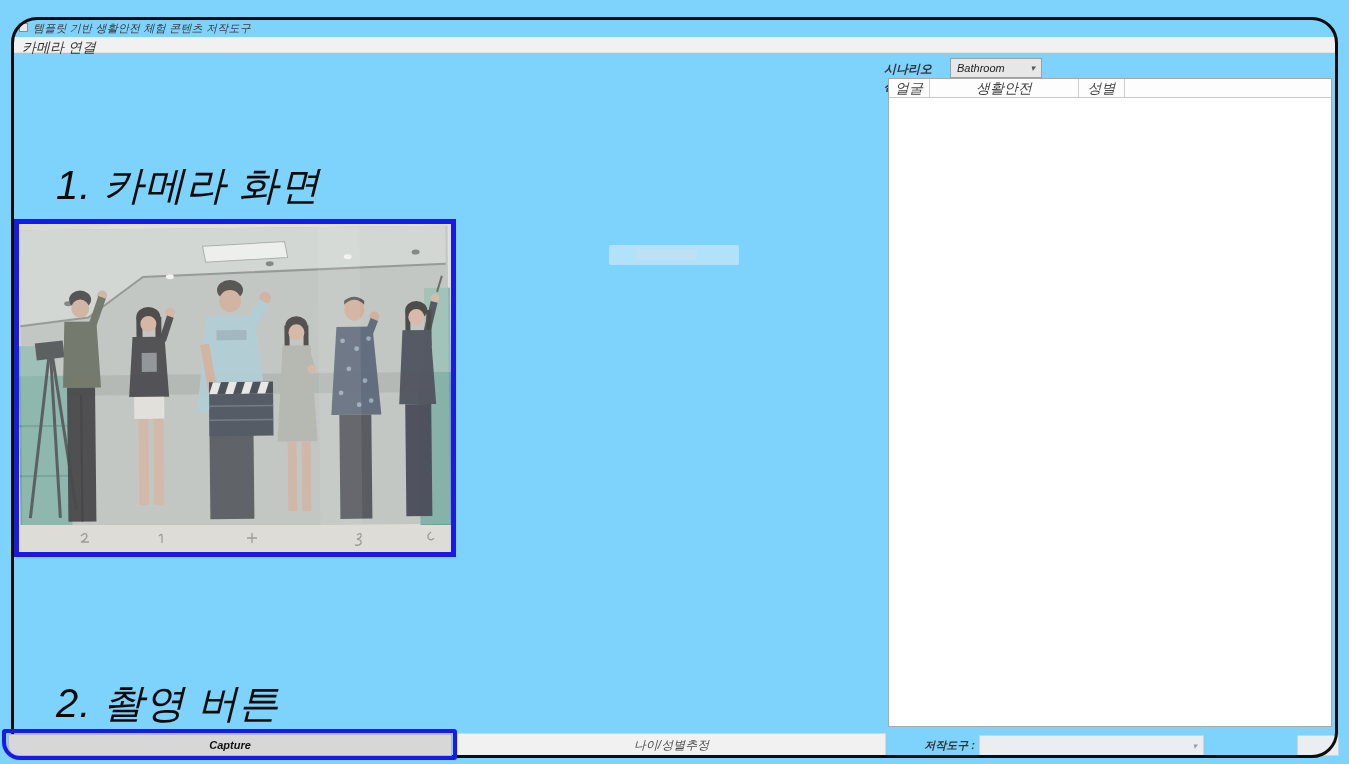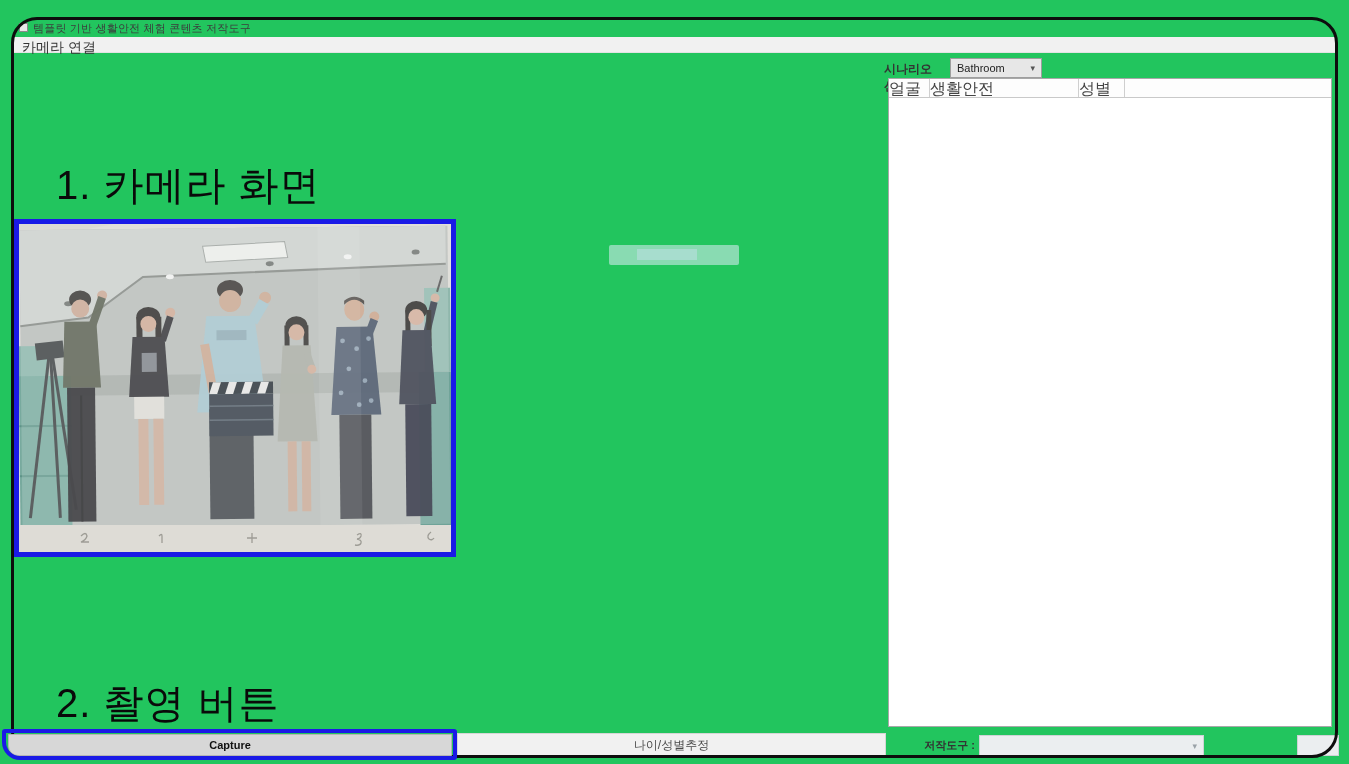--- a/index.html
+++ b/index.html
@@ -1,18 +1,18 @@
 <!DOCTYPE html>
 <html><head>
 <meta charset="utf-8">
 <style>
   * { margin:0; padding:0; box-sizing:border-box; }
   html,body { width:1349px; height:764px; background:#fff; font-family:"Liberation Sans", sans-serif; overflow:hidden; }
   .abs { position:absolute; }
-  #stage { position:relative; width:1349px; height:764px; background:#22c55e; }
+  #stage { position:relative; width:1349px; height:764px; background:#7dd3fc;font-style:italic; }
 
   
   #frame { left:11px; top:17px; width:1327px; height:741px; border:3px solid #0d0d0d; border-radius:26px; pointer-events:none; z-index:40; }
 
   
   #app-icon { left:19px; top:23px; width:9px; height:9px; border:1px solid #8a8a8a; background:#e8e8e8; }
   #window-title { left:33px; top:21px; font-size:11px; color:#3c3c3c; letter-spacing:.2px; }
 
   
   #menubar { left:13px; top:37px; width:1323px; height:16px; background:#f1f1f1; border-bottom:1px solid #e3e3e3; }
@@ -33,21 +33,21 @@
 
   
   #scenario-label { left:884px; top:61px; width:60px; font-size:12px; color:#333; font-weight:bold; }
   #scenario-select { left:950px; top:58px; width:92px; height:20px; background:#e7e7e7; border:1px solid #9e9e9e; font-size:11px; color:#222;
                      display:flex; align-items:center; padding:8px 6px; cursor:default; }
   #scenario-select .chev { margin-left:auto; font-size:9px; color:#555; }
 
   
   #faces-table { left:888px; top:78px; width:444px; height:649px; background:#fff; border:1px solid #a8a8a8; }
   #faces-header { position:absolute; left:0; top:0; width:100%; height:19px; border-bottom:1px solid #c9c9c9; display:flex; background:#fdfdfd; }
-  #faces-header .col { font-size:16px; color:#444; line-height:19px; border-right:1px solid #cfcfcf; }
+  #faces-header .col { font-size:14px; color:#444; text-align:center; line-height:19px; border-right:1px solid #cfcfcf; }
   #faces-header .c0 { width:41px; } #faces-header .c1 { width:149px; } #faces-header .c2 { width:46px; }
   #faces-header .c3 { flex:1; border-right:none; }
   #faces-body { position:absolute; left:0; top:19px; right:0; bottom:0; background:#fff; }
 
   
   #capture-annotation { left:2px; top:729px; width:455px; height:31px; border:4px solid #1a1ae6; border-radius:3px 3px 3px 18px; z-index:50; pointer-events:none; }
   #capture-button { left:8px; top:734px; width:444px; height:22px; background:#d7d7d7; border:1px solid #b5b5b5; border-radius:0 0 0 10px;
                     font-size:11px; font-weight:bold; color:#111; text-align:center; line-height:20px; z-index:45; cursor:default; }
   #estimate-button { left:457px; top:733px; width:429px; height:25px; background:#f1f1f1; border:1px solid #d6d6d6; font-size:12px; color:#4a4a4a;
                      text-align:center; line-height:23px; cursor:default; }

